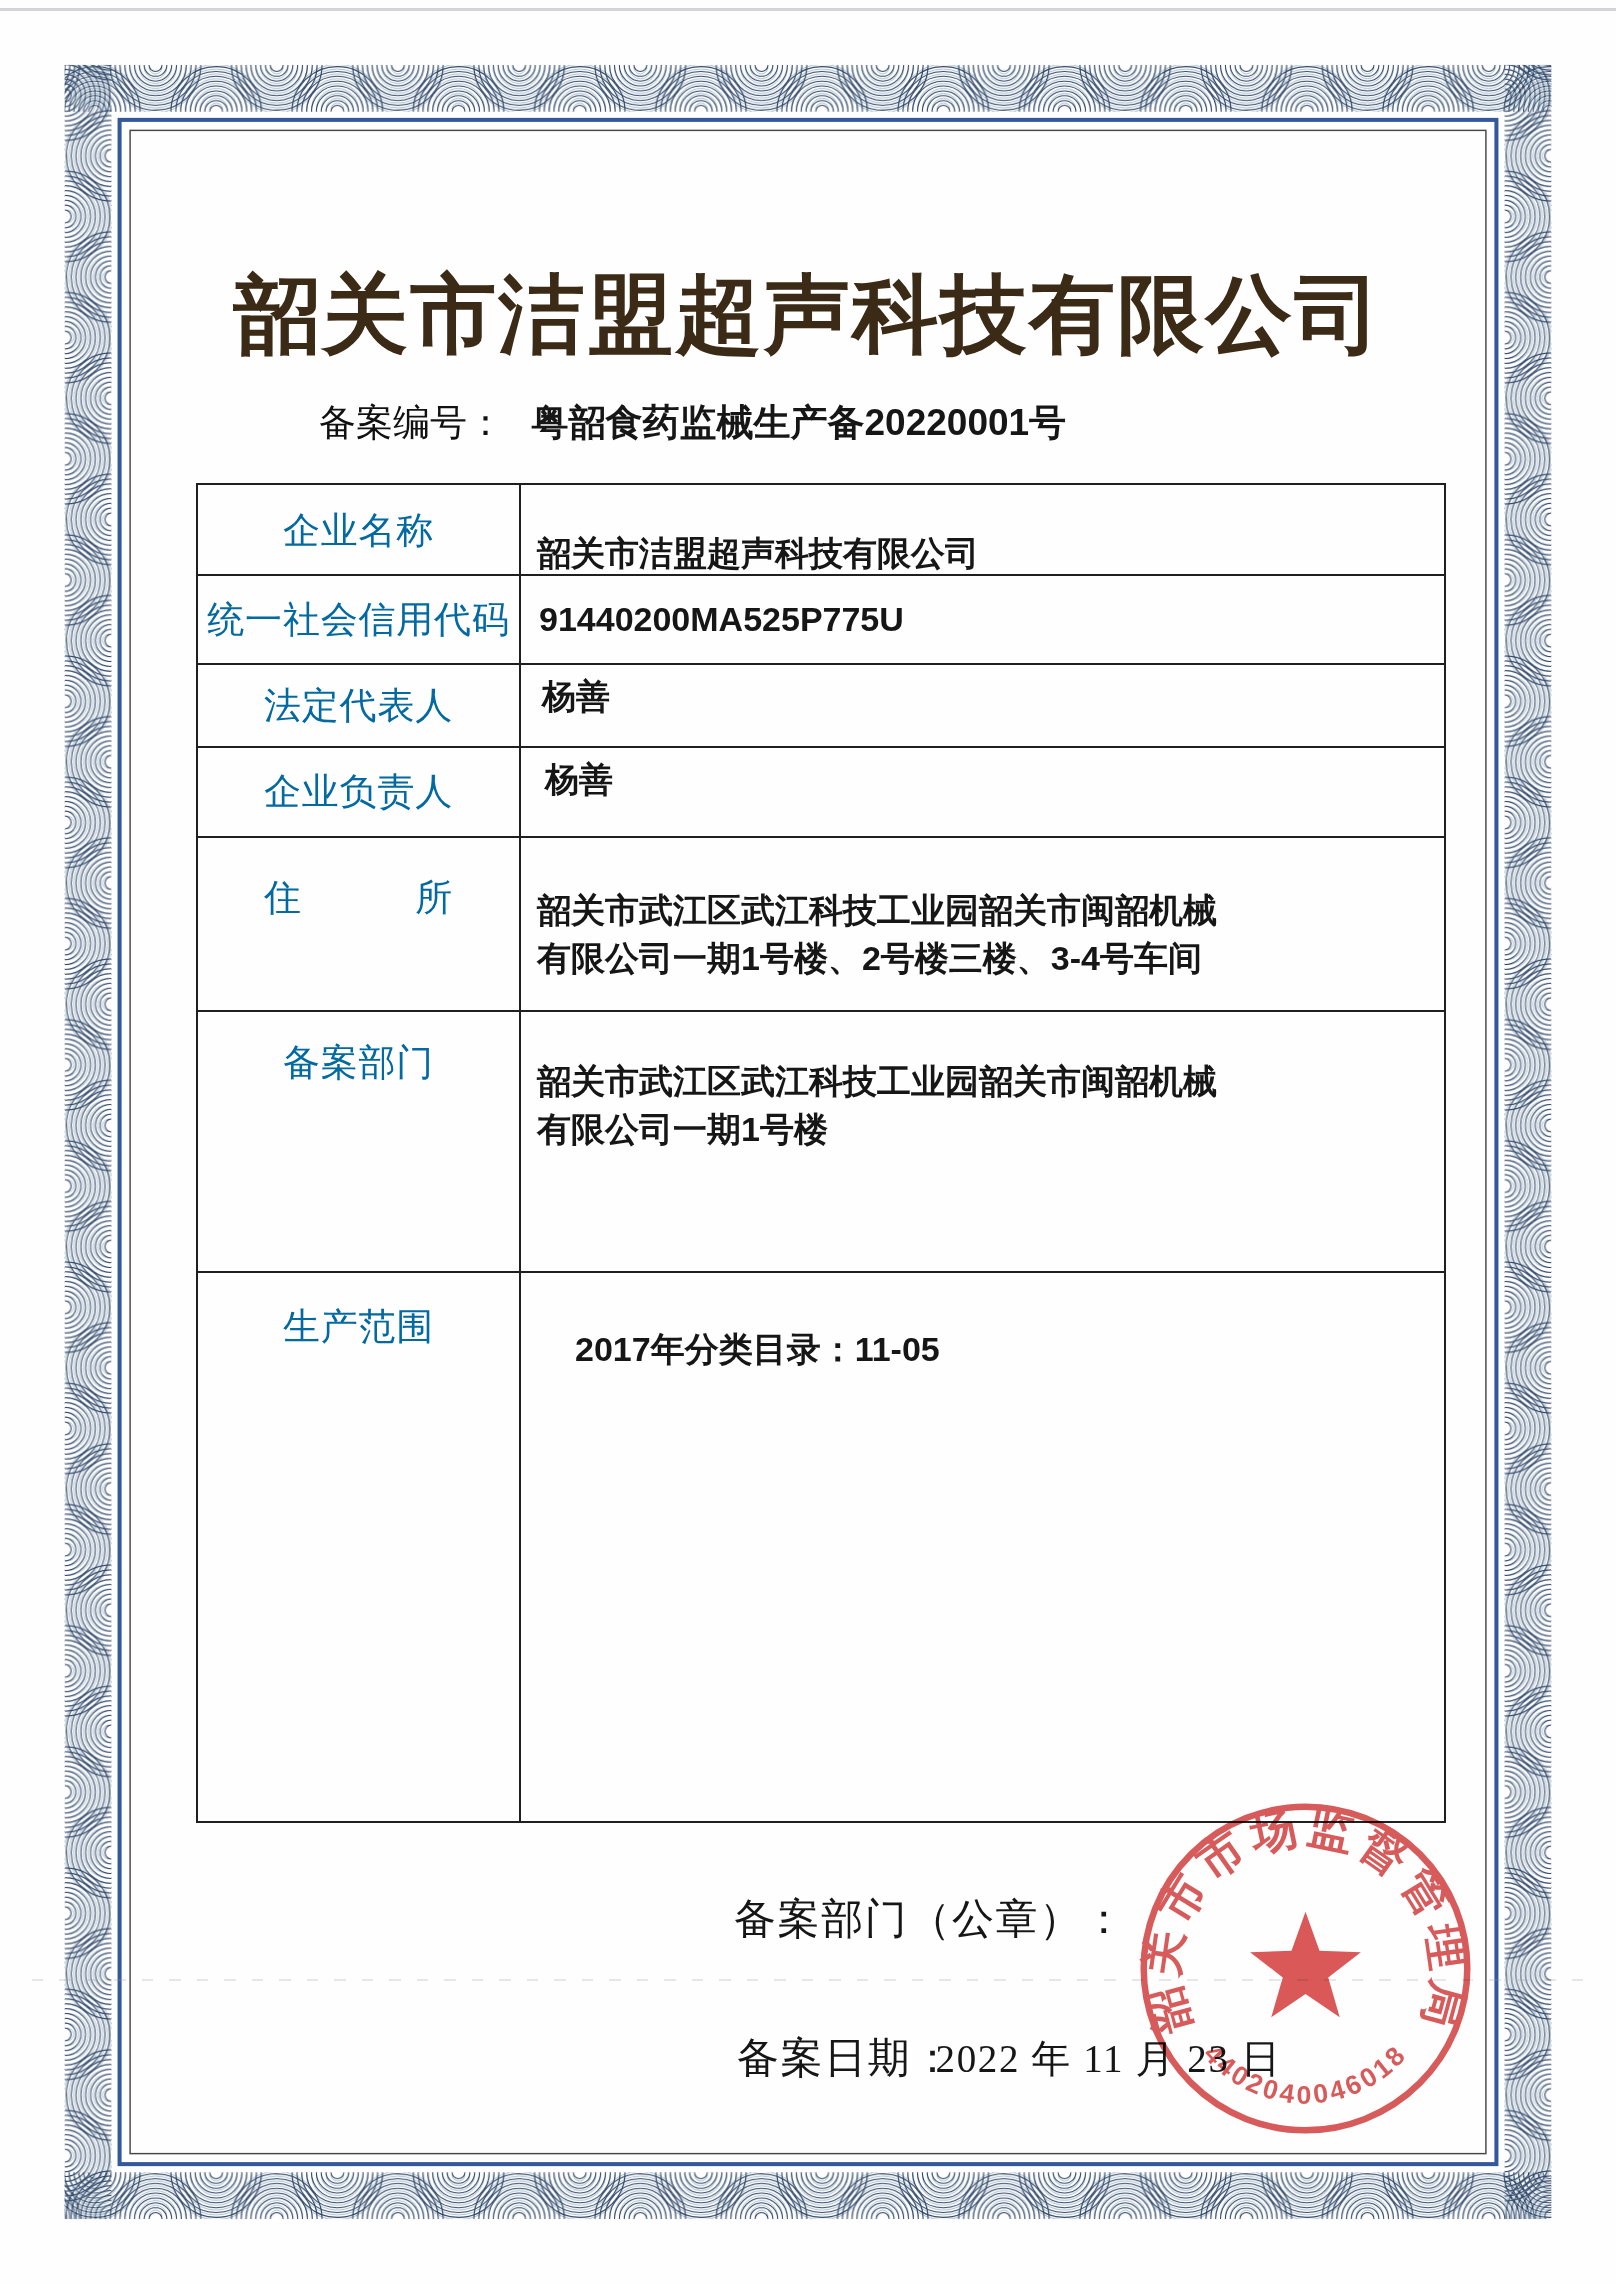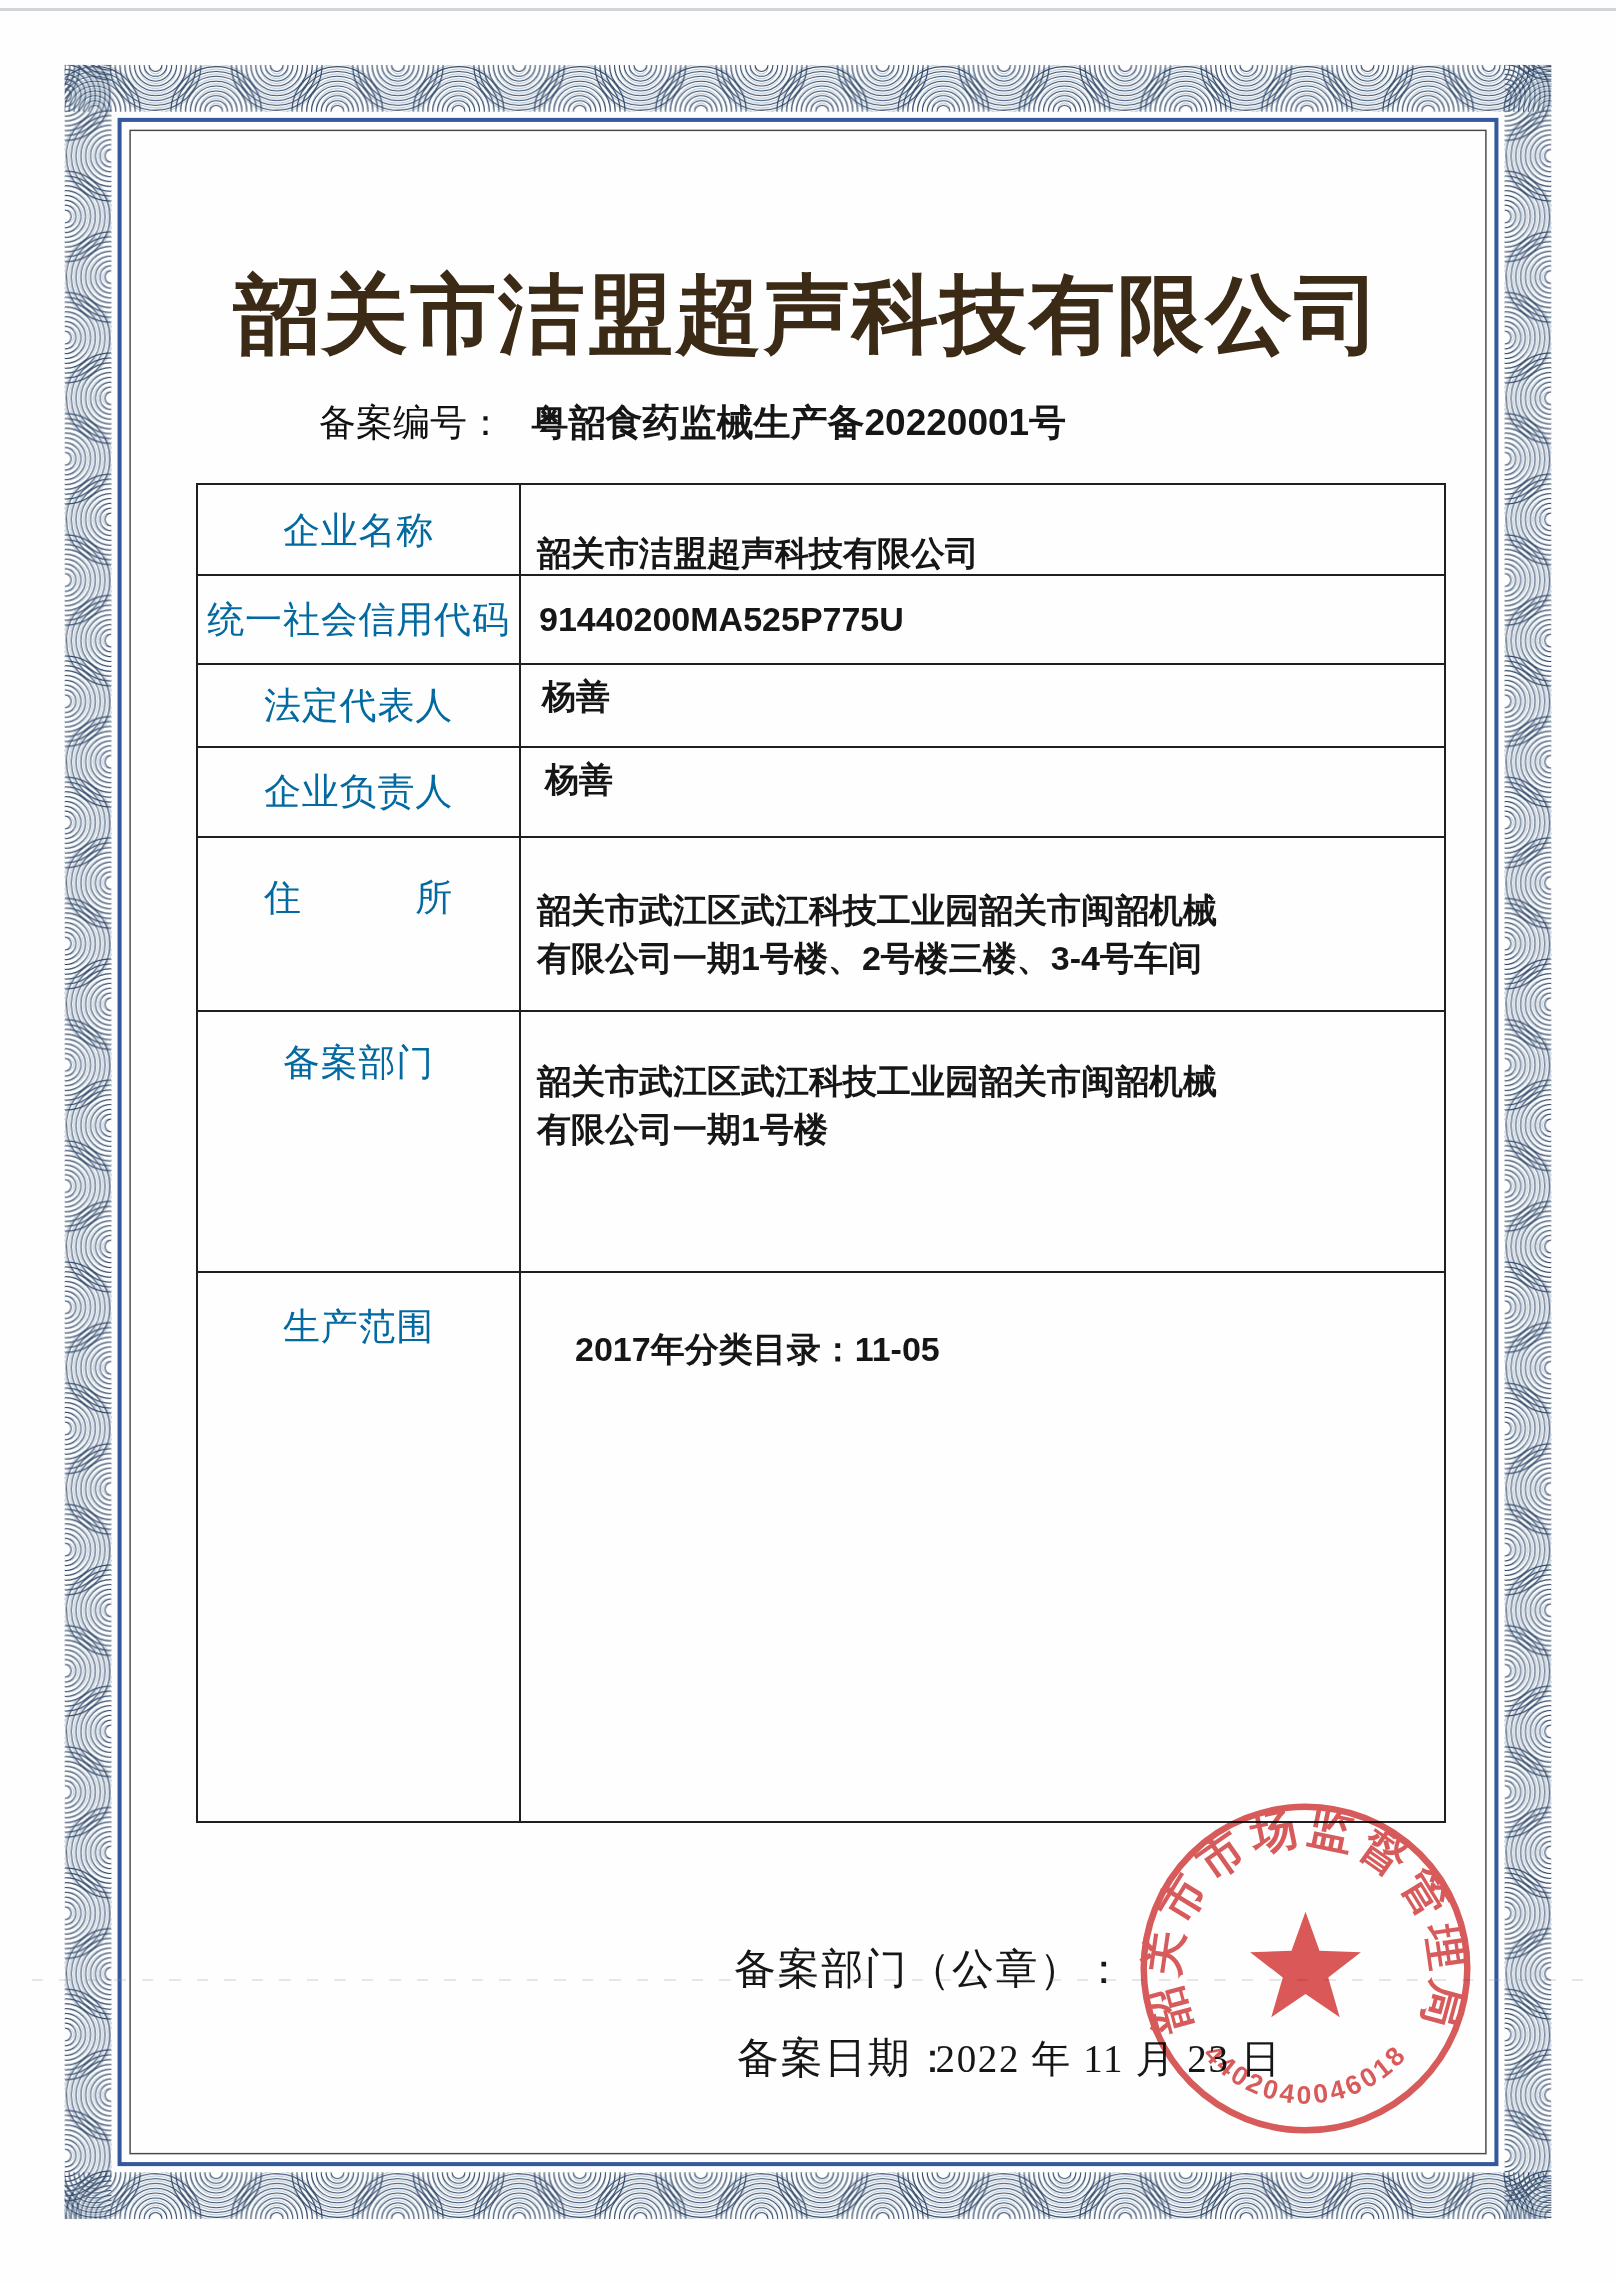--- a/index.html
+++ b/index.html
@@ -27,21 +27,21 @@
   .r0 .td{padding:44px 0 0 16px}
   .r1 .td{display:flex;align-items:center;padding-left:18px}
   .r2 .td{padding:6.5px 0 0 21px}
   .r3 .td{padding:6.5px 0 0 24px}
   .r4 .td{padding:48px 0 0 16px}
   .r5 .td{padding:45px 0 0 16px}
   .r6 .td{padding:53px 0 0 18px}
   .val-line{display:block;line-height:48px;}
   .r6 .val-line{line-height:47px;}
   .r6 .val-line.indent{margin-left:36px;}
-  .dept-line{position:absolute;left:734px;top:1941px;font-size:42px;letter-spacing:1.6px;}
+  .dept-line{position:absolute;left:734px;top:1891px;font-size:42px;letter-spacing:1.6px;}
   .date-line{position:absolute;left:737px;top:2030px;font-size:42px;letter-spacing:1.6px;white-space:nowrap;}
   .date-value{font-size:39px;margin-left:-19.4px;}
   .fold-line{position:absolute;left:32px;top:1979px;width:1552px;height:1.6px;opacity:.5;
     background:repeating-linear-gradient(90deg, rgba(150,150,162,.45) 0 11.3px, rgba(0,0,0,0) 11.3px 27.5px);}
   .stamp{position:absolute;left:1134px;top:1797px;mix-blend-mode:multiply;}
 </style>
 </head>
 <body>
 
 <div class="page">

